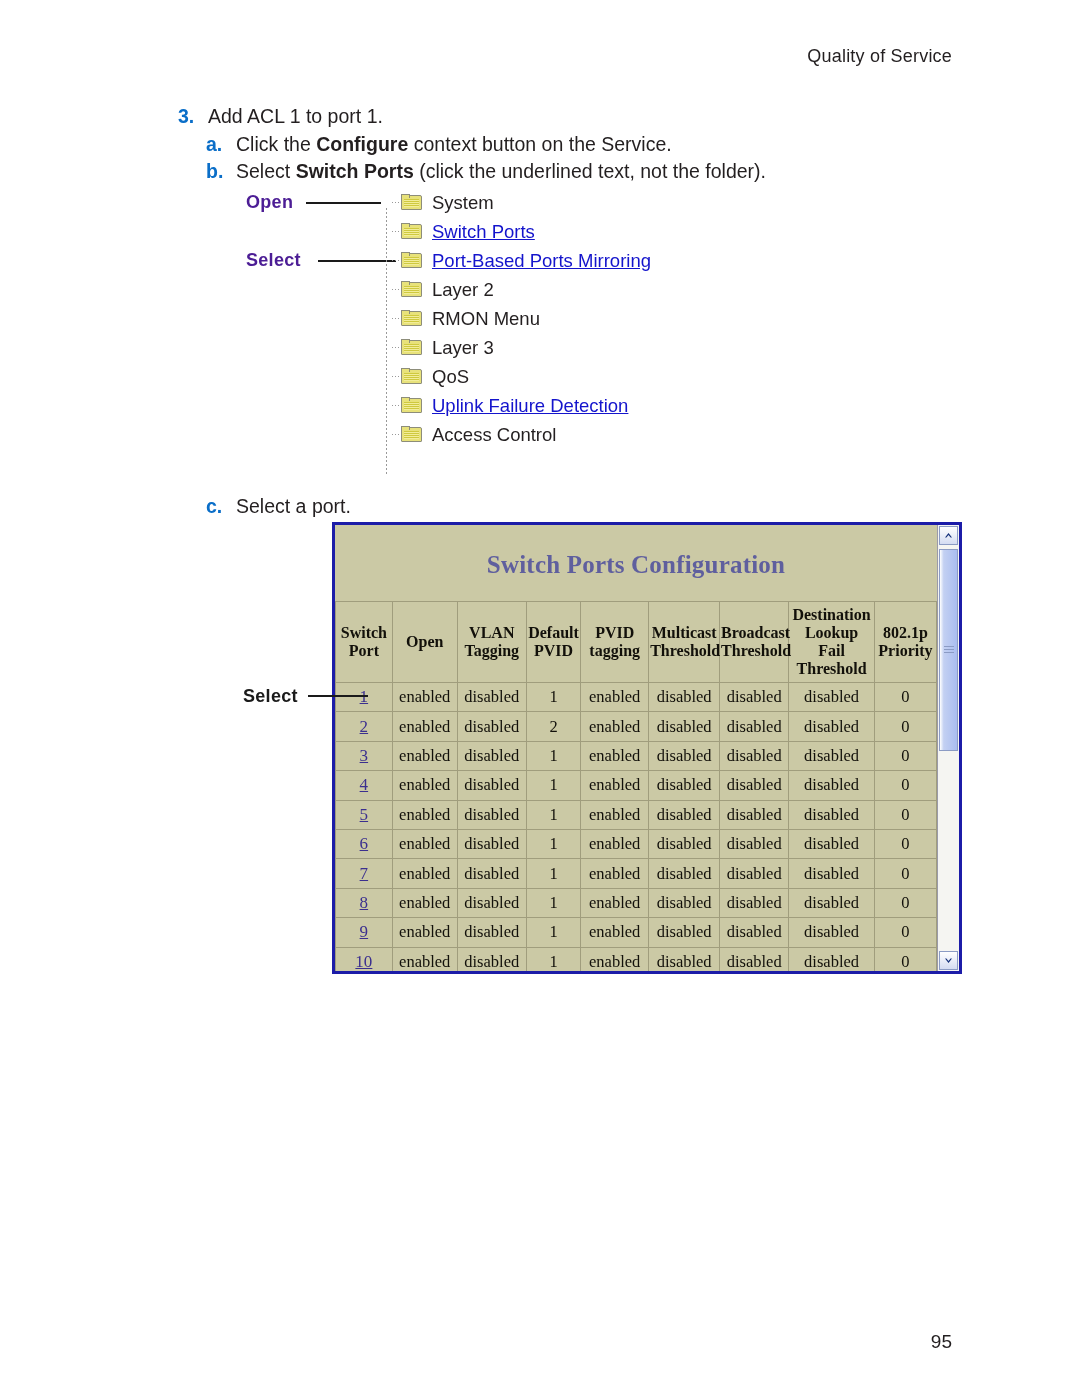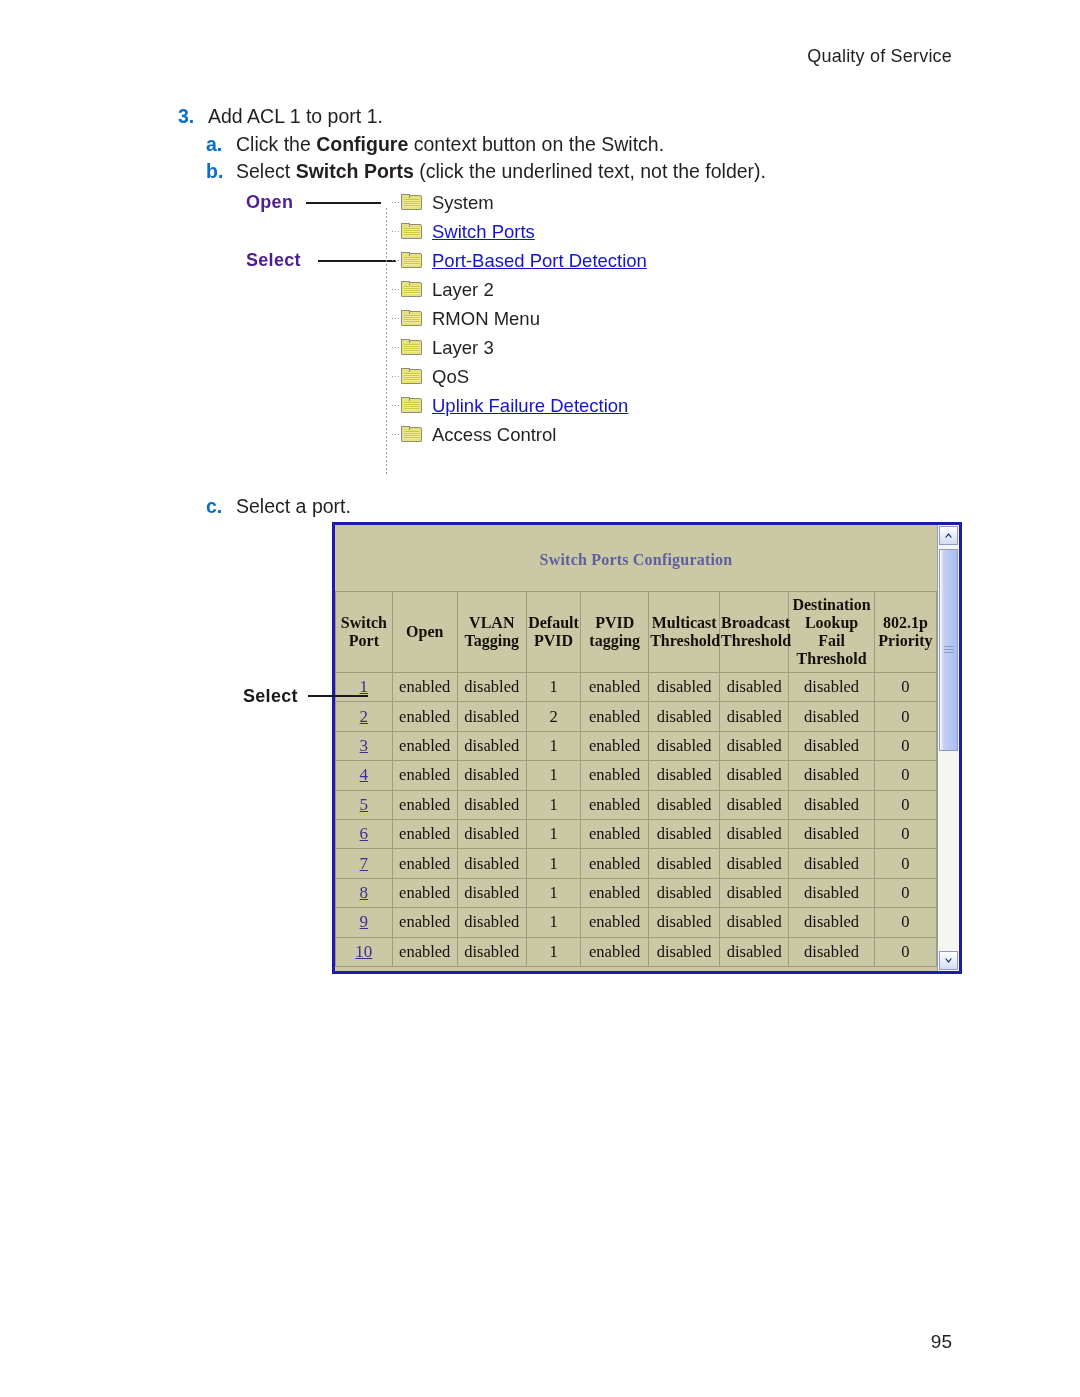--- a/index.html
+++ b/index.html
@@ -185,21 +185,21 @@
   .panel-inner {
     position: absolute;
     left: 0; top: 0; right: 22px; bottom: 0;
     background: #cbc9a5;
     overflow: hidden;
   }
   .panel-title {
     text-align: center;
     font-family: "Liberation Serif", serif;
     font-weight: bold;
-    font-size: 16px;
+    font-size: 25px;
     color: #5f5f9e;
     padding-top: 26px;
     letter-spacing: .2px;
   }
   table.ports {
     border-collapse: collapse;
     width: 100%;
     margin-top: 22px;
     table-layout: fixed;
     font-family: "Liberation Serif", serif;
@@ -300,21 +300,21 @@
 
 <div class="running-head">Quality of Service</div>
 
 <div class="step" id="step3">
   <span class="marker">3.</span>
   <span class="body">Add ACL 1 to port 1.</span>
 </div>
 
 <div class="step" id="step3a">
   <span class="marker sub">a.</span>
-  <span class="body"><span>Click the </span><b>Configure</b><span> context button on the Switch.</span></span>
+  <span class="body"><span>Click the </span><b>Configure</b><span> context button on the Service.</span></span>
 </div>
 
 <div class="step" id="step3b">
   <span class="marker sub">b.</span>
   <span class="body"><span>Select </span><b>Switch Ports</b><span> (click the underlined text, not the folder).</span></span>
 </div>
 
 <div class="step" id="step3c">
   <span class="marker sub">c.</span>
   <span class="body">Select a port.</span>
@@ -353,21 +353,21 @@
       <span class="tree-label link">Switch Ports</span>
     </div>
 
     <div class="tree-row child">
       <span class="tick"></span>
       <span class="folder">
           <span class="back"></span>
           <span class="tab"></span>
           <span class="stripes"></span>
         </span>
-      <span class="tree-label link">Port-Based Port Detection</span>
+      <span class="tree-label link">Port-Based Ports Mirroring</span>
     </div>
 
     <div class="tree-row child">
       <span class="tick"></span>
       <span class="folder">
           <span class="back"></span>
           <span class="tab"></span>
           <span class="stripes"></span>
         </span>
       <span class="tree-label">Layer 2</span>

